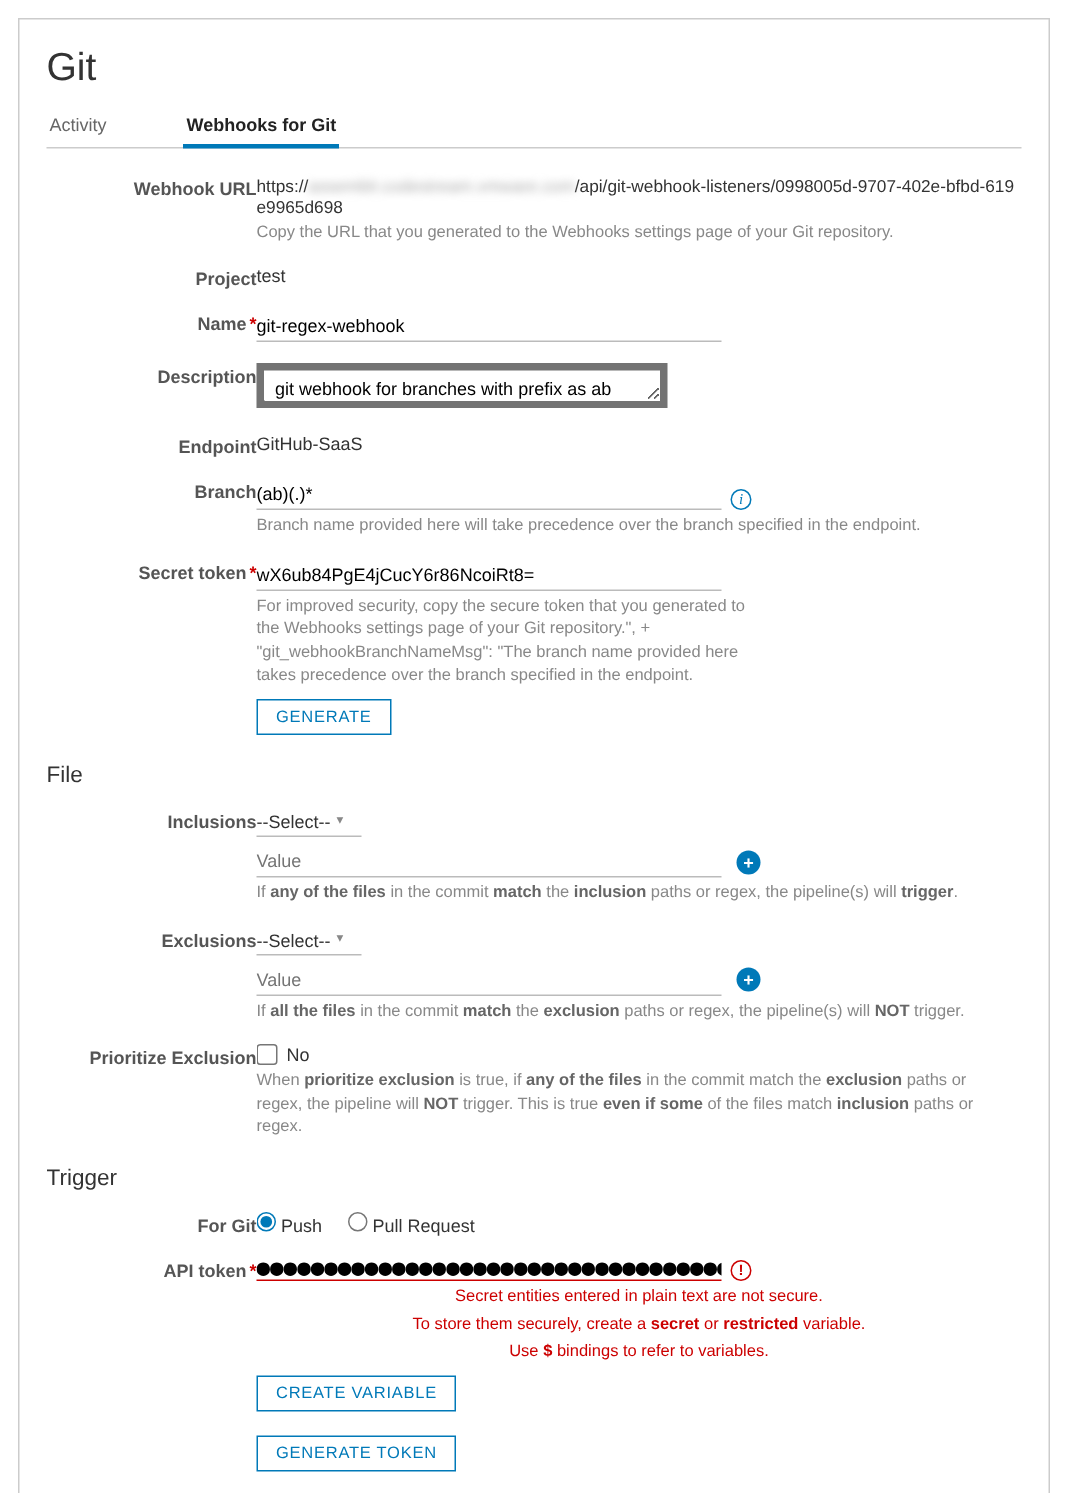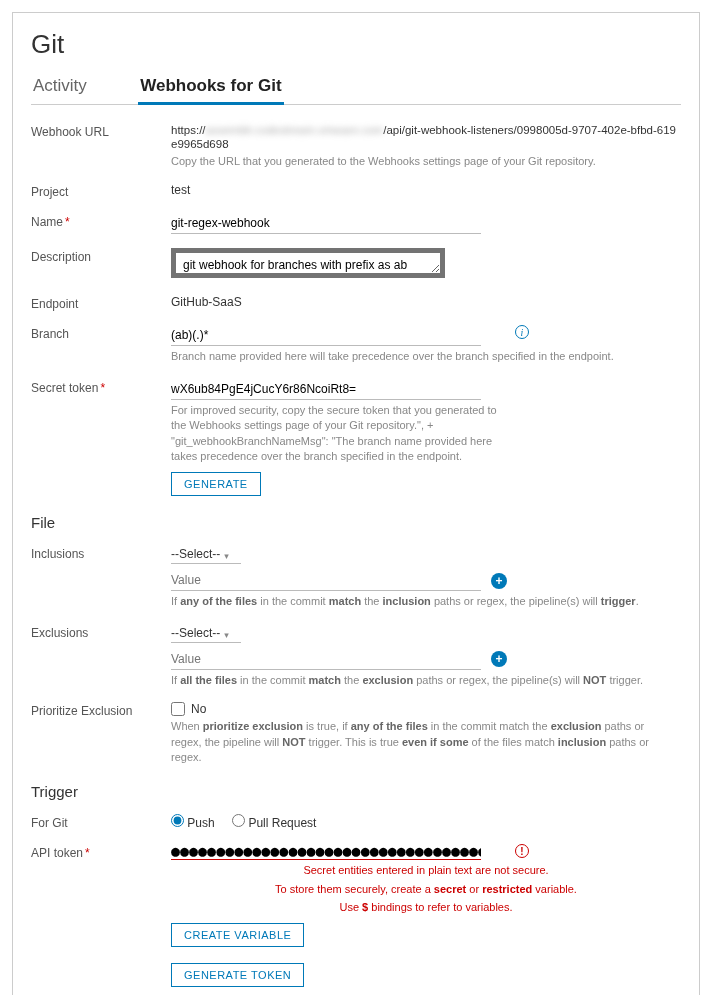--- a/index.html
+++ b/index.html
@@ -24,21 +24,21 @@
     margin-bottom: 10px;
   }
   .tabs {
     border-bottom: 1px solid #ccc;
     margin-bottom: 18px;
   }
   .tab {
     display: inline-block;
     padding: 6px 2px 6px 2px;
     margin-right: 18px;
-    font-size: 17px;
+    font-size: 12px;
     color: #666;
     cursor: pointer;
   }
   .tab.active {
     color: #222;
     font-weight: 600;
     border-bottom: 3px solid #0079b8;
     margin-bottom: -1px;
     margin-left: 28px;
   }
@@ -46,21 +46,22 @@
     display: flex;
     align-items: flex-start;
     margin-bottom: 14px;
   }
   .form-label {
     width: 140px;
     flex-shrink: 0;
     font-size: 12px;
     color: #555;
     padding-top: 2px;
-    font-weight: 400;
+    font-weight: 700;
+    text-align: right;
   }
   .form-label .req { color: #c00; margin-left: 2px; }
   .form-value {
     flex: 1;
     font-size: 12px;
     color: #333;
   }
   .url-text {
     color: #333;
     word-break: break-all;
@@ -88,21 +89,21 @@
     font-size: 12px;
     padding: 5px 7px;
     width: 274px;
     height: 30px;
     resize: both;
     font-family: inherit;
     outline: none;
   }
   .select-pseudo {
     display: inline-flex;
-    align-items: flex-end;
+    align-items: flex-start;
     border-bottom: 1px solid #bbb;
     font-size: 12px;
     padding: 2px 0;
     min-width: 70px;
     cursor: pointer;
   }
   .select-pseudo .arrow {
     margin-left: 4px;
     font-size: 9px;
     color: #888;
@@ -189,21 +190,21 @@
     width: 14px; height: 14px;
     border: 1px solid #c00;
     border-radius: 50%;
     color: #c00;
     font-size: 10px;
     align-items: center;
     justify-content: center;
     margin-left: 6px;
     font-weight: bold;
   }
-  .inline-flex { display: inline-flex; align-items: flex-start; gap: 28px; }
+  .inline-flex { display: inline-flex; align-items: flex-end; }
   .pw-dots {
     font-family: monospace;
     letter-spacing: 0px;
     font-size: 15px;
     color: #000;
     border-bottom: 1px solid #c00;
     width: 310px;
     display: inline-block;
     overflow: hidden;
     white-space: nowrap;

